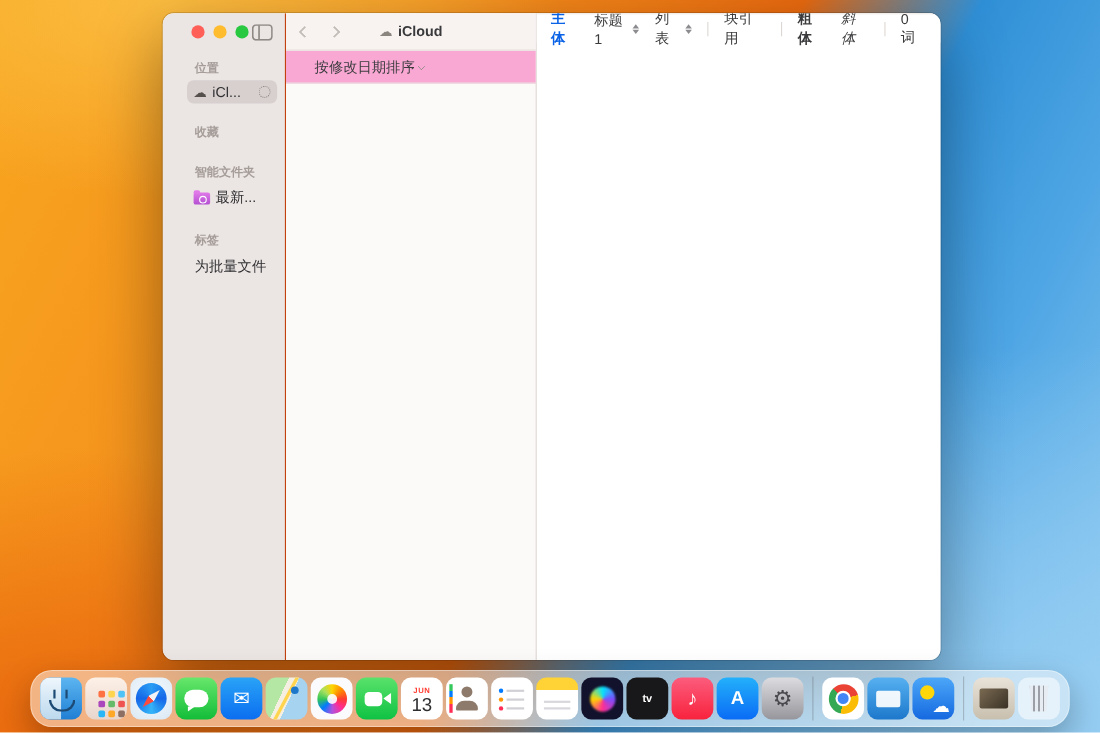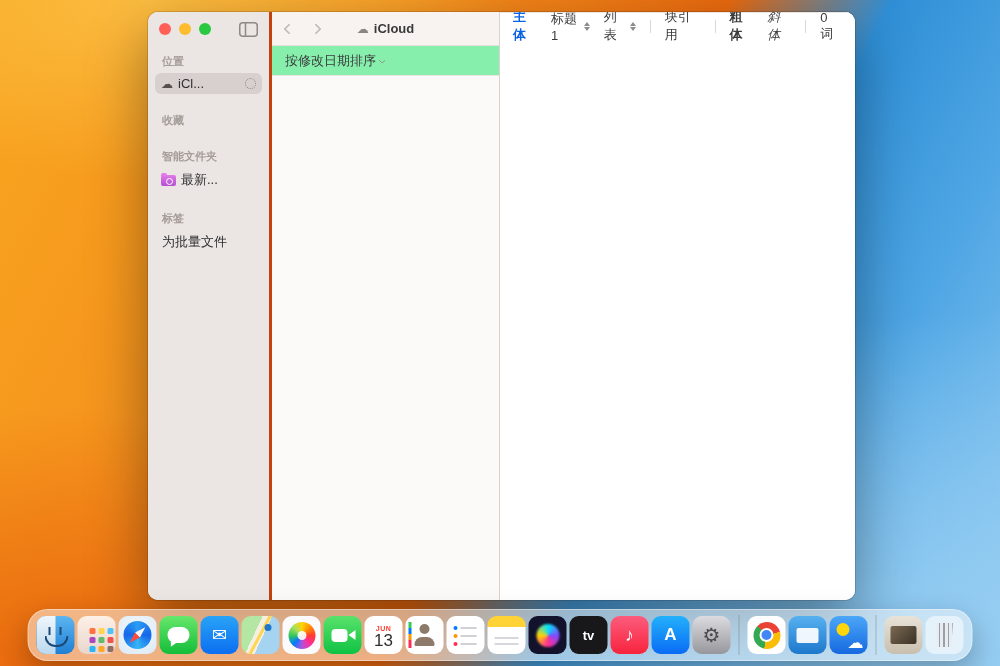--- a/index.html
+++ b/index.html
@@ -18,22 +18,22 @@
 
   
   .window{
     position:absolute; left:148px; top:12px; width:707px; height:588px;
     display:flex; border-radius:10px; overflow:hidden;
     box-shadow:0 0 0 1px rgba(0,0,0,.14), 0 24px 60px rgba(0,0,0,.38);
     background:#fff;
   }
 
   
-  .sidebar{ width:124px; background:rgba(235,228,227,.98);
-    border-right:3px solid #c2410c; display:flex; flex-direction:column; }
+  .sidebar{ width:112px; background:rgba(235,228,227,.98);
+    border-right:1px solid #c2410c; display:flex; flex-direction:column;padding-left:15px; }
   .sidebar-header{ height:34px; display:flex; align-items:center;
     justify-content:space-between; padding:0 11px; }
   .traffic-lights{ display:flex; gap:8px; }
   .tl{ width:12px; height:12px; border-radius:50%; display:inline-block; }
   .tl.red{ background:var(--traffic-red); } .tl.yellow{ background:var(--traffic-yellow); }
   .tl.green{ background:var(--traffic-green); }
   .sidebar-toggle{ display:flex; cursor:default; }
 
   .sb-label{ font-size:11px; font-weight:700; color:#a59d98; margin:8px 0 3px 14px; }
   .sb-label.gap{ margin-top:18px; }
@@ -63,21 +63,21 @@
   .chev.r{ transform:rotate(45deg); } .chev.l{ transform:rotate(-135deg); }
   .chev.d{ transform:rotate(135deg) translate(1px,1px); }
   .chev.sm{ width:5px; height:5px; border-width:1.5px; border-color:#8f8a86; }
   .right-cluster{ position:absolute; right:13px; display:flex; gap:12px; align-items:center; }
   .play-glyph{ font-size:12px; color:#3a3a3c; }
 
   
   .list-pane{ width:228px; background:#fcfaf9; border-right:1px solid #d9d2cf;
     display:flex; flex-direction:column; }
   .sort-row{ height:30px; display:flex; align-items:center; gap:5px;
-    padding-left:13px; font-size:13px; color:#3c3c3e; background:#86efac;
+    padding-left:26px; font-size:13px; color:#3c3c3e; background:#f9a8d4;
     border-bottom:1px solid #eae4e0; }
   .sheet-list{ flex:1; }
   .filter-row{ padding:0 10px 9px; }
   .filter-field{ display:flex; align-items:center; gap:5px; height:22px;
     background:#fff; border:1px solid #ddd6d1; border-radius:7px; padding:0 7px; }
   .filter-field input{ flex:1; border:none; outline:none; background:transparent;
     font-size:12px; color:#3c3c3e; font-family:inherit; min-width:0; }
   .filter-field input::placeholder{ color:#a8a09a; }
 
   
@@ -164,21 +164,21 @@
   .rem-dot{ position:absolute; left:0; top:2px; width:4px; height:4px; border-radius:50%;
     background:#007aff; box-shadow:0 8px 0 #ff9500,0 16px 0 #ff2d55; }
   .rem-line{ position:absolute; left:7px; top:3px; width:16px; height:2px; background:#d0d0d5;
     box-shadow:0 8px 0 #d0d0d5,0 16px 0 #d0d0d5; }
   .di-notes{ background:linear-gradient(180deg,#ffd335 0 30%,#fff 30%); position:relative; }
   .di-notes::after{ content:""; position:absolute; left:7px; right:7px; top:55%; height:2px;
     background:#d8d8dc; box-shadow:0 6px 0 #d8d8dc; }
   .di-wave{ background:#12122c; }
   .wave-blob{ width:23px; height:23px; border-radius:50%; filter:blur(1px);
     background:conic-gradient(#00e5ff,#7c4dff,#ff2d95,#ffd400,#00e5ff); }
-  .di-appletv{ background:#18181a; color:#fff; font-weight:700; font-size:13px; }
+  .di-appletv{ background:#18181a; color:#fff; font-weight:700; font-size:10px; }
   .di-music{ background:linear-gradient(180deg,#fc5c7d,#f8233d); color:#fff; font-size:18px; }
   .di-appstore{ background:linear-gradient(180deg,#23b0fb,#0a6cf5); color:#fff; font-weight:600; font-size:17px; }
   .di-settings{ background:linear-gradient(180deg,#dcdce0,#96969c); color:#4a4a4e; font-size:20px; }
   .di-chrome{ background:#fff; }
   .chrome-disc{ width:27px; height:27px; border-radius:50%; position:relative;
     background:conic-gradient(from -45deg,#ea4335 0 33%,#fbbc05 33% 66%,#34a853 66% 100%); }
   .chrome-disc::after{ content:""; position:absolute; left:50%; top:50%; transform:translate(-50%,-50%);
     width:10px; height:10px; background:#4285f4; border:2.5px solid #fff; border-radius:50%; }
   .di-winapp{ background:linear-gradient(180deg,#56b0f0,#1d78cc); }
   .win-rect{ width:22px; height:15px; background:rgba(255,255,255,.92); border-radius:2px; }

